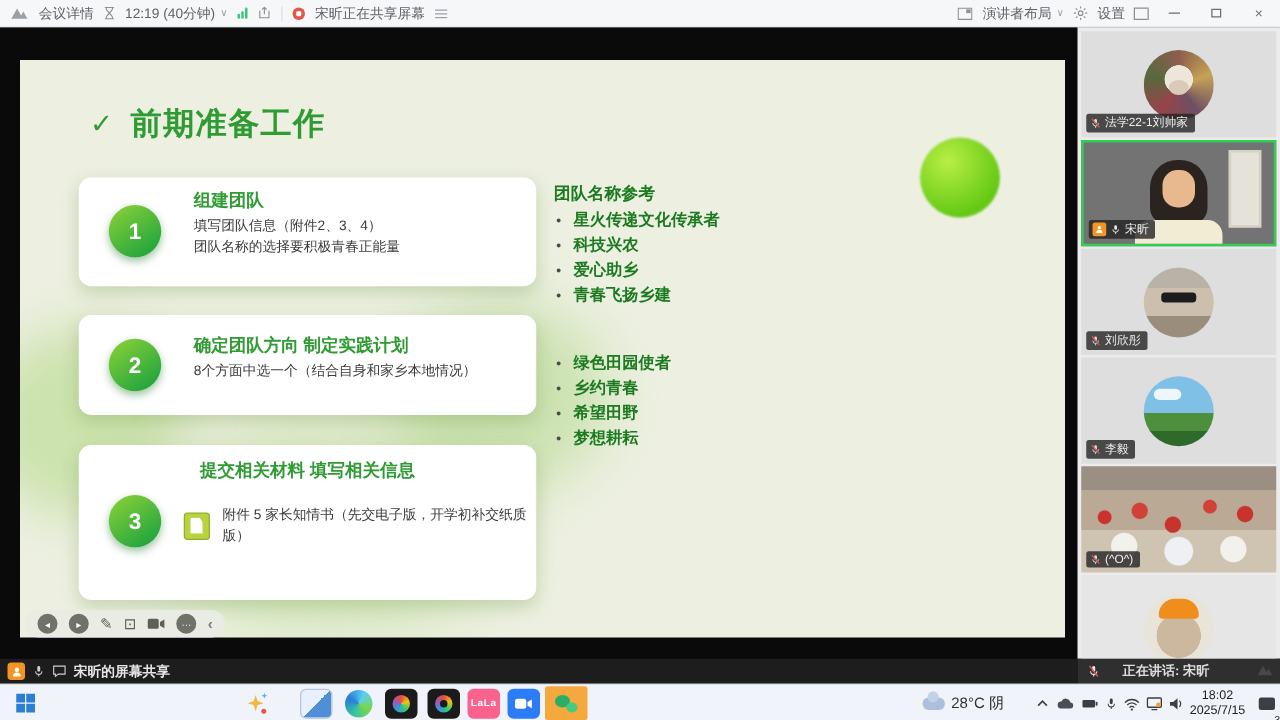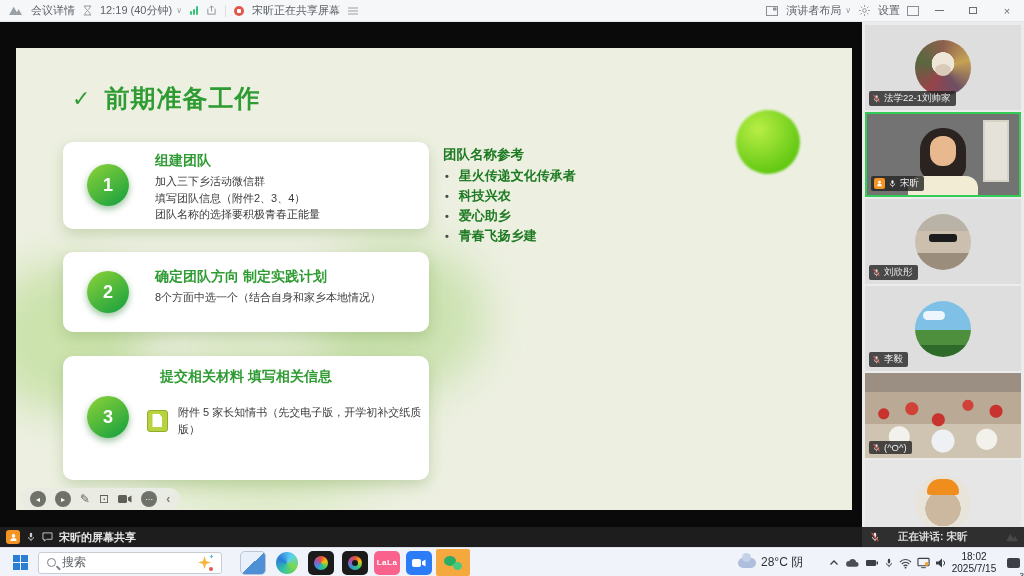--- a/index.html
+++ b/index.html
@@ -224,21 +224,20 @@
 
       <div class="slide-title">
         <span class="chk">✓</span>
         <span class="txt">前期准备工作</span>
       </div>
 
       <div class="card card1">
         <div class="num-circle">1</div>
         <div class="card-body">
           <div class="card-title">组建团队</div>
-          <div class="card-line">加入三下乡活动微信群</div>
           <div class="card-line">填写团队信息（附件2、3、4）</div>
           <div class="card-line">团队名称的选择要积极青春正能量</div>
         </div>
       </div>
 
       <div class="card card2">
         <div class="num-circle">2</div>
         <div class="card-body">
           <div class="card-title">确定团队方向 制定实践计划</div>
           <div class="card-line">8个方面中选一个（结合自身和家乡本地情况）</div>
@@ -256,20 +255,26 @@
         </div>
       </div>
 
       <div class="ref-list ref1">
         <div class="ref-title">团队名称参考</div>
         <div class="ref-item">星火传递文化传承者</div>
         <div class="ref-item">科技兴农</div>
         <div class="ref-item">爱心助乡</div>
         <div class="ref-item">青春飞扬乡建</div>
       </div>
+      <div class="ref-list ref2">
+        <div class="ref-item">绿色田园使者</div>
+        <div class="ref-item">乡约青春</div>
+        <div class="ref-item">希望田野</div>
+        <div class="ref-item">梦想耕耘</div>
+      </div>
     </div>
 
     <div class="slide-tools">
       <span class="st-btn st-circle">◂</span>
       <span class="st-btn st-circle">▸</span>
       <span class="st-btn st-glyph">✎</span>
       <span class="st-btn st-glyph">⊡</span>
       <span class="st-btn">
         <svg width="14" height="10" viewBox="0 0 14 10">
             <rect x="0" y="1" width="9" height="8" rx="1.5" fill="#5c6057"></rect>
@@ -398,24 +403,20 @@
 
   <div class="taskbar">
     <div class="tk start">
       <span class="winlogo">
           <i></i>
           <i></i>
           <i></i>
           <i></i>
         </span>
     </div>
-    <div class="searchbox">
-      <span class="mag"></span>
-      <span class="ph">搜索</span>
-    </div>
     <div class="sparkle">
         <i class="s1"></i>
         <i class="s2"></i>
         <i class="s3"></i>
       </div>
 
     <div class="tk app" style="left:240px">
         <span class="appbox a-card"></span>
       </div>
     <div class="tk app" style="left:274px">

